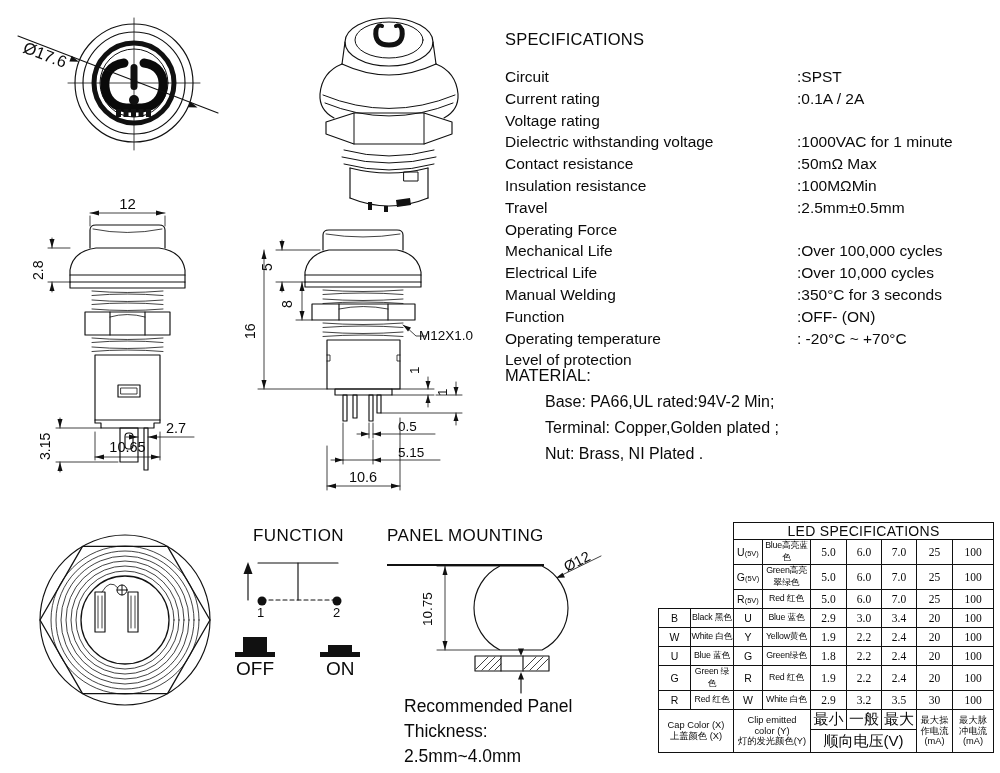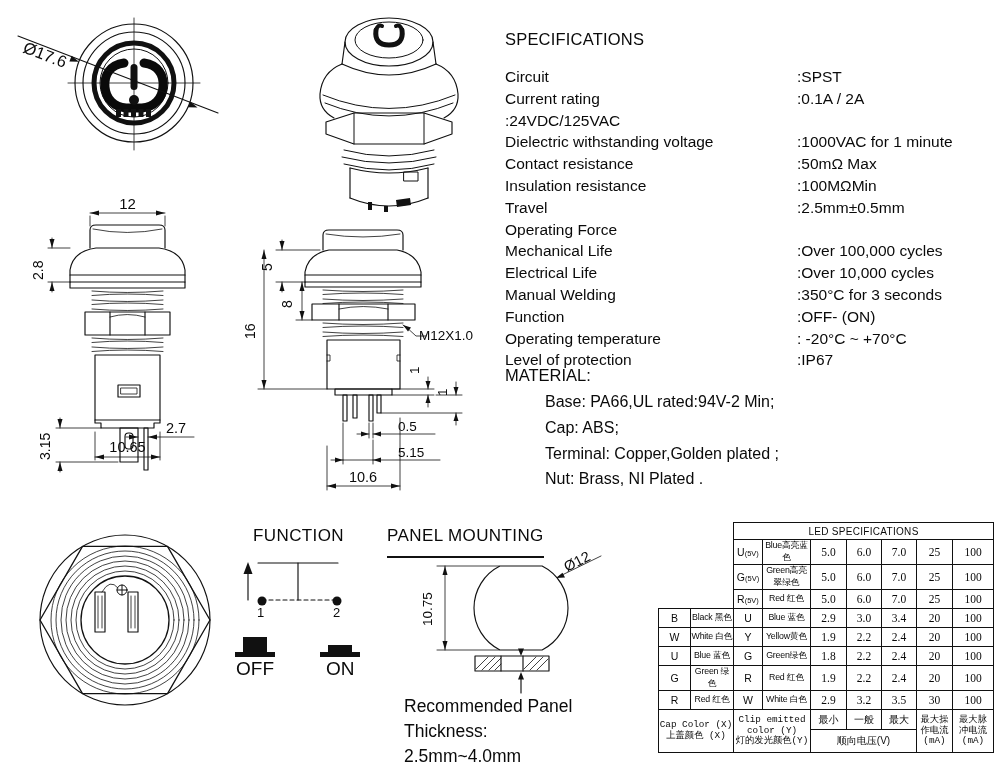--- a/index.html
+++ b/index.html
@@ -14,33 +14,33 @@
   .specs{position:absolute;left:505px;top:30px;width:492px}
   .specs-title{font-size:16.5px;letter-spacing:.2px;margin-bottom:17px}
   .spec-row{display:flex;line-height:21.8px;font-size:15.5px}
   .spec-label{width:292px}
   .spec-value{flex:1;white-space:nowrap}
   .material{position:absolute;left:505px;top:366px}
   .mat-title{font-size:16.5px;margin-bottom:4px}
   .mat-line{margin-left:40px;line-height:25.8px;font-size:16px}
   .func-title{position:absolute;left:253px;top:526px;font-size:17px;letter-spacing:.4px}
   .panel-title{position:absolute;left:387px;top:526px;font-size:17px;letter-spacing:.4px;
-               border-bottom:2px solid #111;padding-bottom:10px}
+               border-bottom:2px solid #111;padding-bottom:18px}
   .panel-note{position:absolute;left:404px;top:694px;font-size:17.5px;line-height:25px}
   .led{position:absolute;left:658px;top:522px;border-collapse:collapse;table-layout:fixed;width:335px}
   .led td,.led th{border:1px solid #111;padding:0;text-align:center;vertical-align:middle;overflow:hidden}
-  .led th{font-size:10px;font-weight:400;letter-spacing:.3px}
+  .led th{font-size:14px;font-weight:400;letter-spacing:.3px}
   .led td.ghost{border:none;background:transparent}
   .led tr{height:19px}
   .led .code{font-size:10.5px}
   .led .sub{font-size:7.5px}
   .led .nm{font-size:8.8px;letter-spacing:-.2px}
   .led .num{font-family:"Liberation Serif",serif;font-size:11.5px}
   .led .ft{font-size:9.3px;line-height:1.18;white-space:pre-line}
-  .led .mm{font-size:10px}
+  .led .mm{font-size:15px}
 </style>
 </head>
 <body>
 
 <div class="sheet">
 
   <svg style="left:8px;top:4px" width="225" height="162" viewBox="0 0 225 162">
     <g class="ln thin">
       <line x1="60" y1="79" x2="192" y2="79"></line>
       <line x1="126" y1="14" x2="126" y2="146"></line>
@@ -355,21 +355,21 @@
     <div id="spec-rows">
         <div class="spec-row">
           <span class="spec-label">Circuit</span>
           <span class="spec-value">:SPST</span>
         </div>
         <div class="spec-row">
           <span class="spec-label">Current rating</span>
           <span class="spec-value">:0.1A / 2A</span>
         </div>
         <div class="spec-row">
-          <span class="spec-value">:24VDC/125VAC</span>
+          <span class="spec-label">Voltage rating</span>
         </div>
         <div class="spec-row">
           <span class="spec-label">Dielectric withstanding voltage</span>
           <span class="spec-value">:1000VAC for 1 minute</span>
         </div>
         <div class="spec-row">
           <span class="spec-label">Contact resistance</span>
           <span class="spec-value">:50mΩ Max</span>
         </div>
         <div class="spec-row">
@@ -398,30 +398,28 @@
         <div class="spec-row">
           <span class="spec-label">Function</span>
           <span class="spec-value">:OFF- (ON)</span>
         </div>
         <div class="spec-row">
           <span class="spec-label">Operating temperature</span>
           <span class="spec-value">: -20°C ~ +70°C</span>
         </div>
         <div class="spec-row">
           <span class="spec-label">Level of protection</span>
-          <span class="spec-value">:IP67</span>
         </div>
       </div>
   </div>
 
   <div class="material">
     <div class="mat-title">MATERIAL:</div>
     <div id="mat-lines">
         <div class="mat-line">Base: PA66,UL rated:94V-2 Min;</div>
-        <div class="mat-line">Cap: ABS;</div>
         <div class="mat-line">Terminal: Copper,Golden plated ;</div>
         <div class="mat-line">Nut: Brass, NI Plated .</div>
       </div>
   </div>
 
   <table class="led">
     <colgroup>
       <col style="width:32px">
         <col style="width:43px">
         <col style="width:29px">
@@ -515,21 +513,21 @@
           <td class="code">R</td>
           <td class="nm">Red 红色</td>
           <td class="code">W</td>
           <td class="nm">White 白色</td>
           <td class="num">2.9</td>
           <td class="num">3.2</td>
           <td class="num">3.5</td>
           <td class="num">30</td>
           <td class="num">100</td>
         </tr>
-        <tr style="height: 20px; font-family: Liberation Mono, monospace;">
+        <tr style="height: 20px;">
           <td class="ft" colspan="2" rowspan="2">Cap Color (X)
 上盖颜色 (X)</td>
           <td class="ft" colspan="2" rowspan="2">Clip emitted
 color (Y)
 灯的发光颜色(Y)</td>
           <td class="mm">最小</td>
           <td class="mm">一般</td>
           <td class="mm">最大</td>
           <td class="ft" rowspan="2">最大操
 作电流

